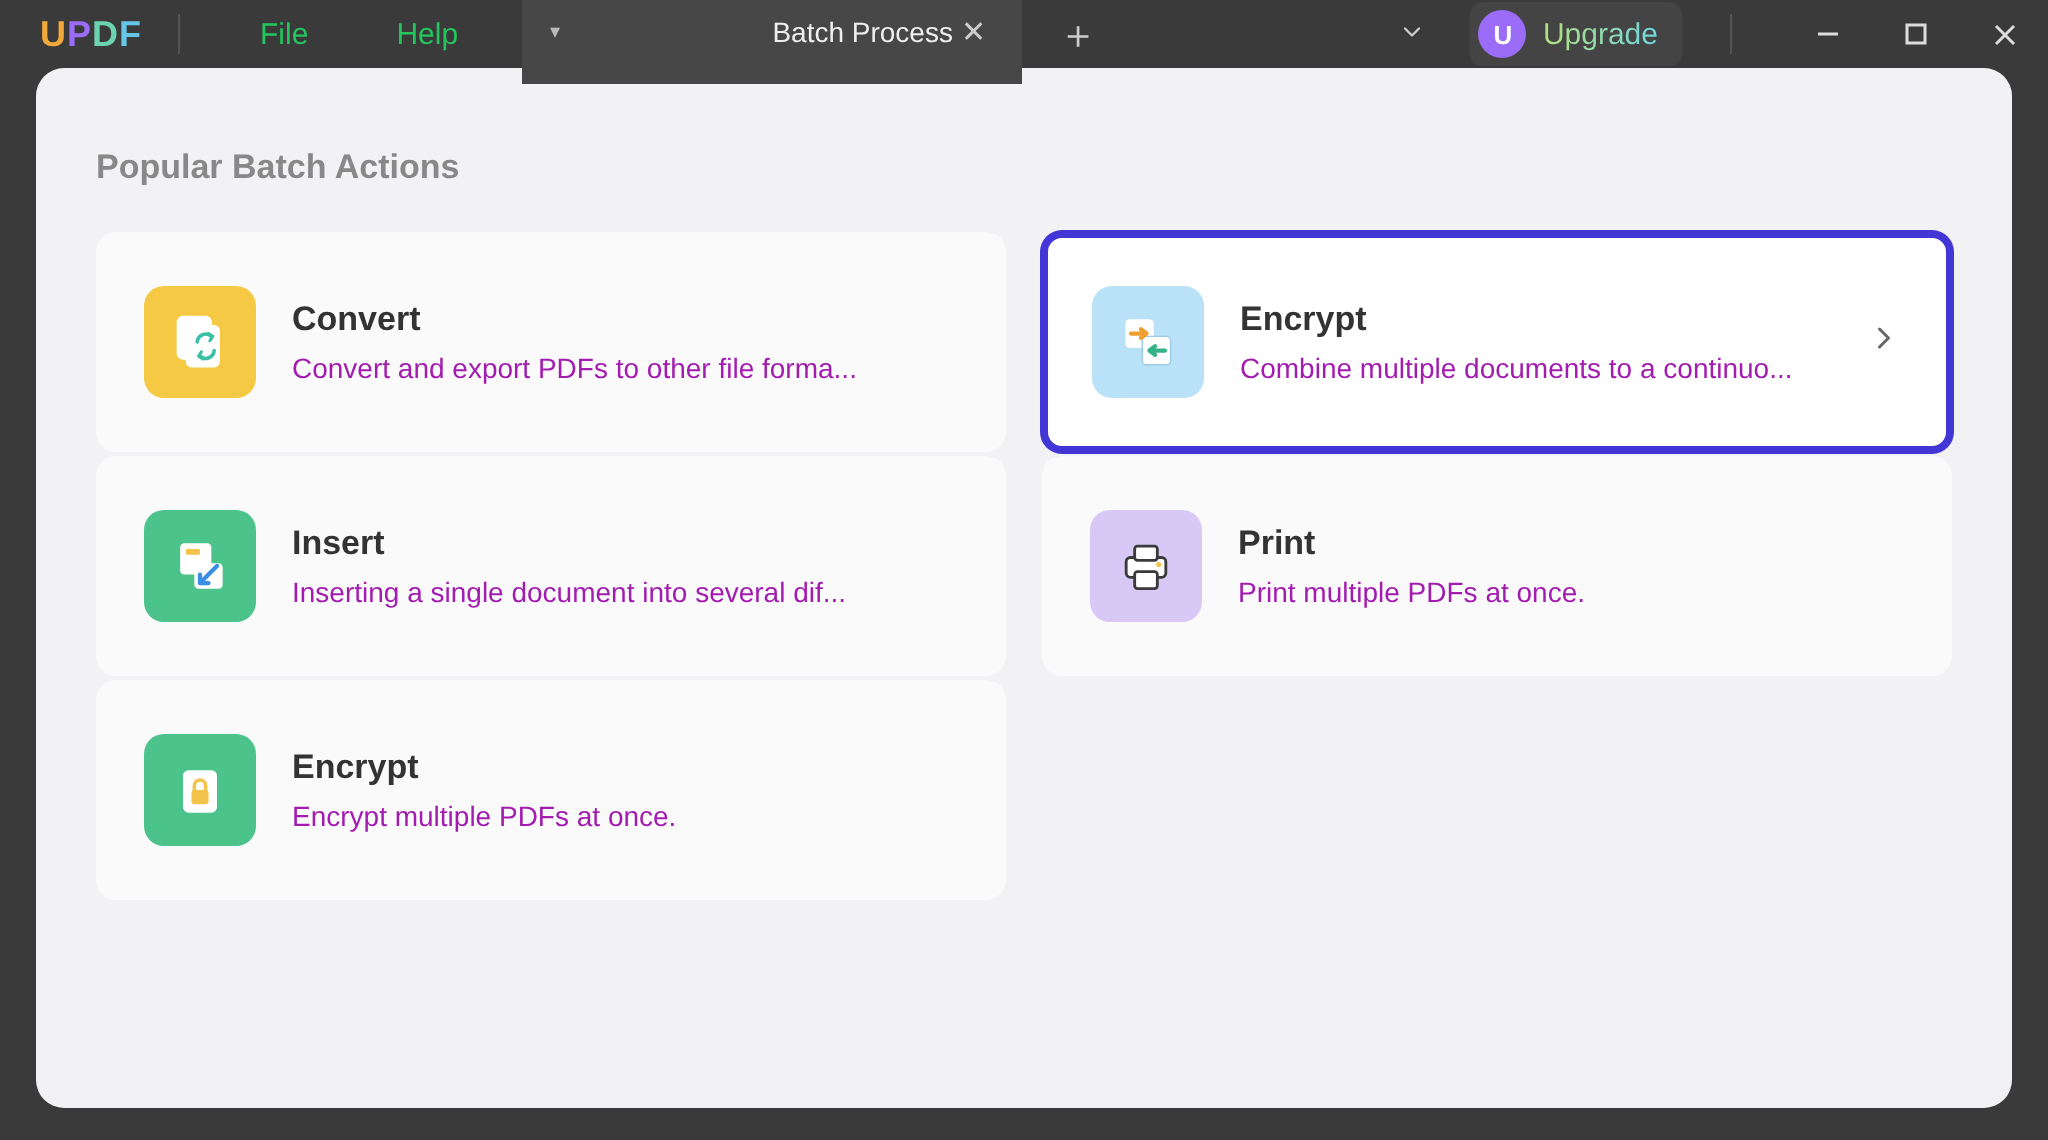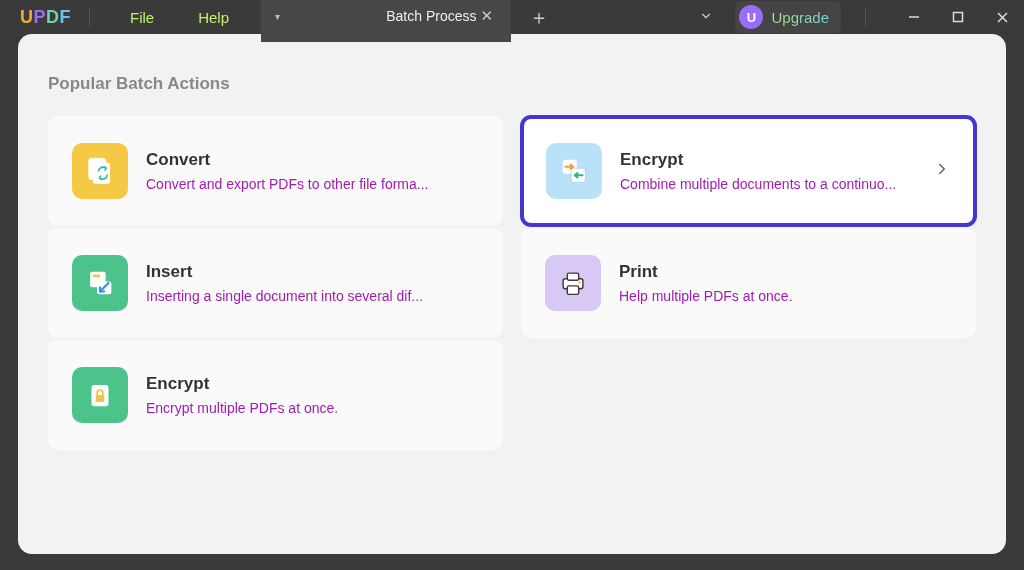--- a/index.html
+++ b/index.html
@@ -25,21 +25,21 @@
     letter-spacing: 0.5px;
   }
   .logo .u1 { color: #f2a93c; }
   .logo .p  { color: #9a6cf7; }
   .logo .d  { color: #6bd3b0; }
   .logo .f  { color: #65c6e8; }
   .divider-v {
     width: 1px; height: 20px; background: #555; margin: 0 18px;
   }
   .menu-item {
-    color: #bef264;
+    color: #22c55e;
     padding: 0 22px;
     cursor: pointer;
     font-size: 15px;
   }
   .tabs {
     display: flex;
     align-items: center;
     margin-left: 10px;
   }
   .tab {
@@ -265,21 +265,21 @@
       <div class="card-icon ic-purple iconbox">
         <svg width="34" height="34" viewBox="0 0 48 48">
           <rect x="10" y="18" width="28" height="14" rx="3" fill="#fff" stroke="#3a3a3a" stroke-width="2"></rect>
           <rect x="16" y="10" width="16" height="10" rx="2" fill="#fff" stroke="#3a3a3a" stroke-width="2"></rect>
           <rect x="16" y="28" width="16" height="12" rx="2" fill="#fff" stroke="#3a3a3a" stroke-width="2"></rect>
           <circle cx="33" cy="23" r="1.8" fill="#f3c34b"></circle>
         </svg>
       </div>
       <div class="card-body">
         <div class="card-title">Print</div>
-        <div class="card-desc">Help multiple PDFs at once.</div>
+        <div class="card-desc">Print multiple PDFs at once.</div>
       </div>
     </div>
 
     <div class="card half-width">
       <div class="card-icon ic-green iconbox">
         <svg width="34" height="34" viewBox="0 0 48 48">
           <rect x="12" y="10" width="24" height="30" rx="4" fill="#fff"></rect>
           <rect x="18" y="24" width="12" height="10" rx="2" fill="#f3c34b"></rect>
           <path d="M20 24v-3a4 4 0 0 1 8 0v3" fill="none" stroke="#f3c34b" stroke-width="2.5" stroke-linecap="round"></path>
         </svg>

